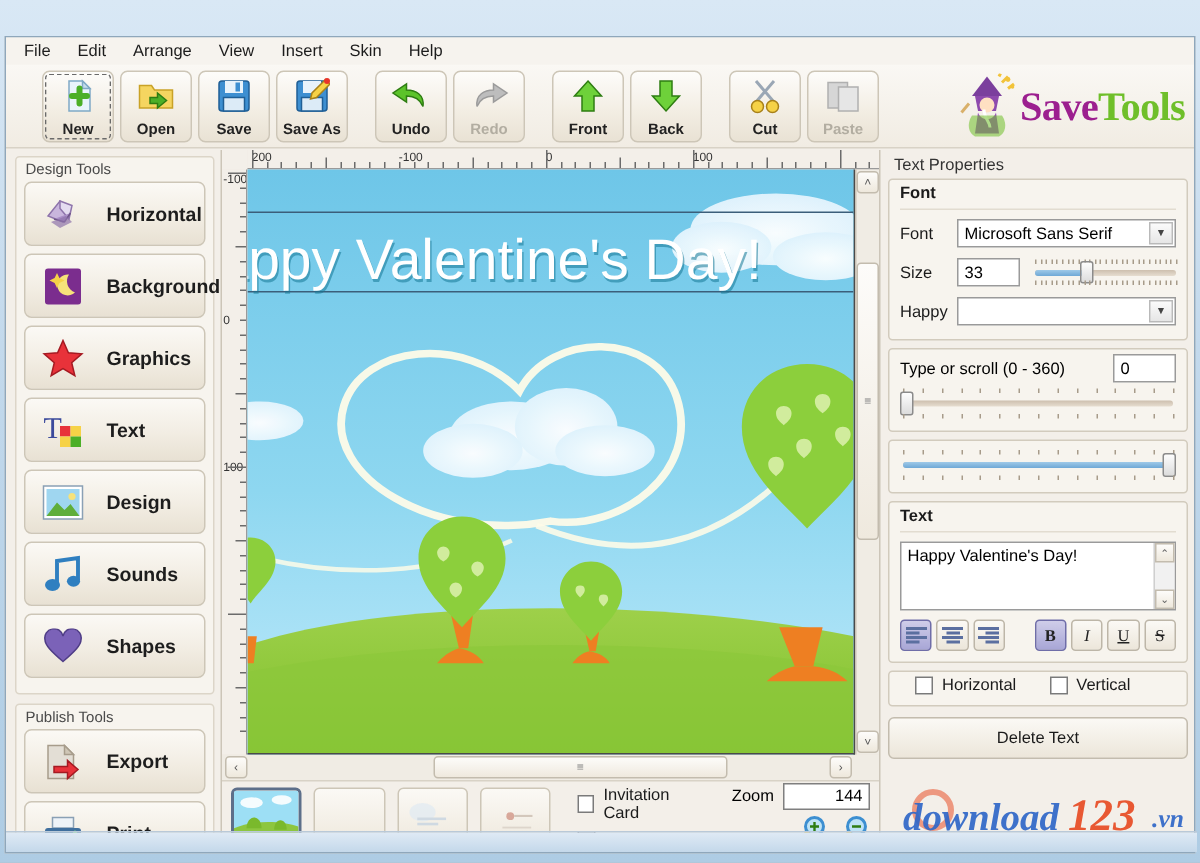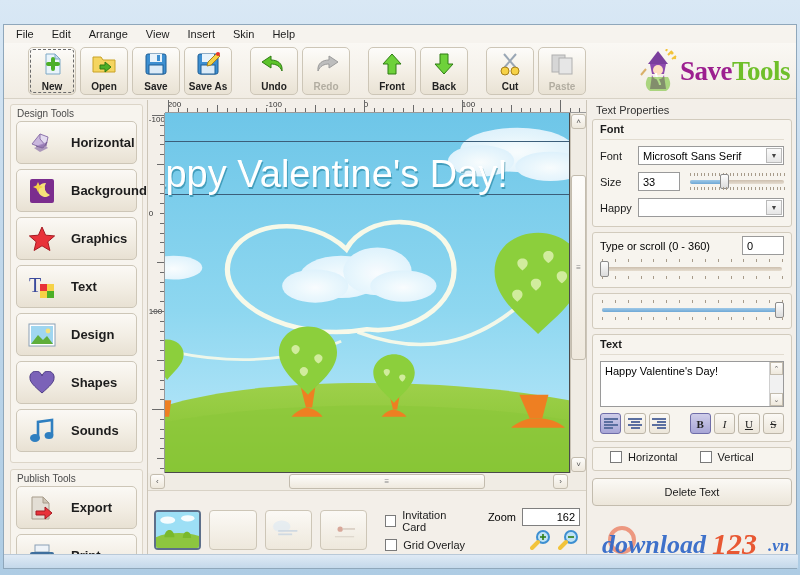--- a/index.html
+++ b/index.html
@@ -114,21 +114,21 @@
      left:0; right:0; }
   #vscroll { width:16px; background:#f0ece4; border-left:1px solid #c9c2b5; position:relative; }
   #hscrollrow { height:17px; display:flex; background:#f0ece4; }
   .sbarbtn { width:15px; height:15px; border:1px solid #c3bcae; border-radius:3px;
     background: linear-gradient(180deg,#fdfcfa,#eee8dc); display:flex; align-items:center;
     justify-content:center; font-size:8px; color:#555; flex:none; }
   .sbthumb { border:1px solid #c3bcae; border-radius:3px;
     background: linear-gradient(180deg,#fdfcfa,#efe9de); display:flex; align-items:center;
     justify-content:center; font-size:8px; color:#888; }
   
-  #bottombar { height:78px; background:#f3efe9; border-top:1px solid #d8d2c6;
+  #bottombar { height:48px; background:#f3efe9; border-top:1px solid #d8d2c6;
     display:flex; align-items:center; padding:0 6px; gap:8px; }
   .thumb { width:52px; height:40px; border:1px solid #cdc6b7; border-radius:4px;
     background: linear-gradient(180deg,#fbf9f5,#eee8dc); position:relative; overflow:hidden; }
   .thumb.sel { border:2px solid #5d6f8a; }
   #bottomopts { margin-left:10px; display:flex; flex-direction:column; gap:6px; }
   .chk { display:flex; align-items:center; font-size:11px; color:#1b1b1b; }
   .chk .box { width:12px; height:12px; border:1px solid #7a7a7a; background:#fff; margin-right:6px; }
   #zoomarea { margin-left:14px; display:flex; flex-direction:column; align-items:flex-end; gap:4px;}
   #zoomrow { display:flex; align-items:center; gap:6px; }
   #zoomval { width:58px; height:18px; border:1px solid #7f7f7f; background:#fff;
@@ -412,36 +412,36 @@
                   <rect x="3" y="3" width="22" height="18" fill="#9fd6f0"></rect>
                   <path d="M3 21l7-9 5 5 4-4 6 8z" fill="#5fae3a"></path>
                   <circle cx="20" cy="8" r="2.4" fill="#f6e27a"></circle>
                 </svg>
               </span>
               <span class="slbl">Design</span>
             </div>
 
             <div class="sbtn">
               <span class="sico">
-                <svg width="28" height="24" viewBox="0 0 28 24">
-                  <path d="M14 22C6 15 2 11 2 7.5A5.5 5.5 0 0 1 14 5 5.5 5.5 0 0 1 26 7.5C26 11 22 15 14 22z" fill="#7b62b8" stroke="#4f3d86"></path>
-                </svg>
-              </span>
-              <span class="slbl">Shapes</span>
-            </div>
-
-            <div class="sbtn">
-              <span class="sico">
                 <svg width="28" height="26" viewBox="0 0 28 26">
                   <path d="M10 20V4l14-2v15" stroke="#2f7fc0" stroke-width="2.6" fill="none"></path>
                   <ellipse cx="7" cy="20" rx="5" ry="4" fill="#2f7fc0"></ellipse>
                   <ellipse cx="21" cy="17.5" rx="4.4" ry="3.6" fill="#2f7fc0"></ellipse>
                 </svg>
               </span>
               <span class="slbl">Sounds</span>
+            </div>
+
+            <div class="sbtn">
+              <span class="sico">
+                <svg width="28" height="24" viewBox="0 0 28 24">
+                  <path d="M14 22C6 15 2 11 2 7.5A5.5 5.5 0 0 1 14 5 5.5 5.5 0 0 1 26 7.5C26 11 22 15 14 22z" fill="#7b62b8" stroke="#4f3d86"></path>
+                </svg>
+              </span>
+              <span class="slbl">Shapes</span>
             </div>
 
           </div>
         </div>
 
         <div class="group">
           <div class="ghead">Publish Tools</div>
           <div class="gbody">
 
             <div class="sbtn">
@@ -714,21 +714,21 @@
             </label>
             <label class="chk">
               <span class="box"></span>
               <span>Grid Overlay</span>
             </label>
           </div>
 
           <div id="zoomarea">
             <div id="zoomrow">
               <span>Zoom</span>
-              <span id="zoomval">162</span>
+              <span id="zoomval">144</span>
             </div>
             <div id="magrow">
               <span>
                 <svg width="22" height="20" viewBox="0 0 22 20">
                   <circle cx="13" cy="7" r="6" fill="#bfe3f5" stroke="#3d8fd1" stroke-width="2"></circle>
                   <path d="M8 12L2 18" stroke="#f2c33a" stroke-width="4" stroke-linecap="round"></path>
                   <path d="M10 7h6M13 4v6" stroke="#2e7d12" stroke-width="1.6"></path>
                 </svg>
               </span>
               <span>

